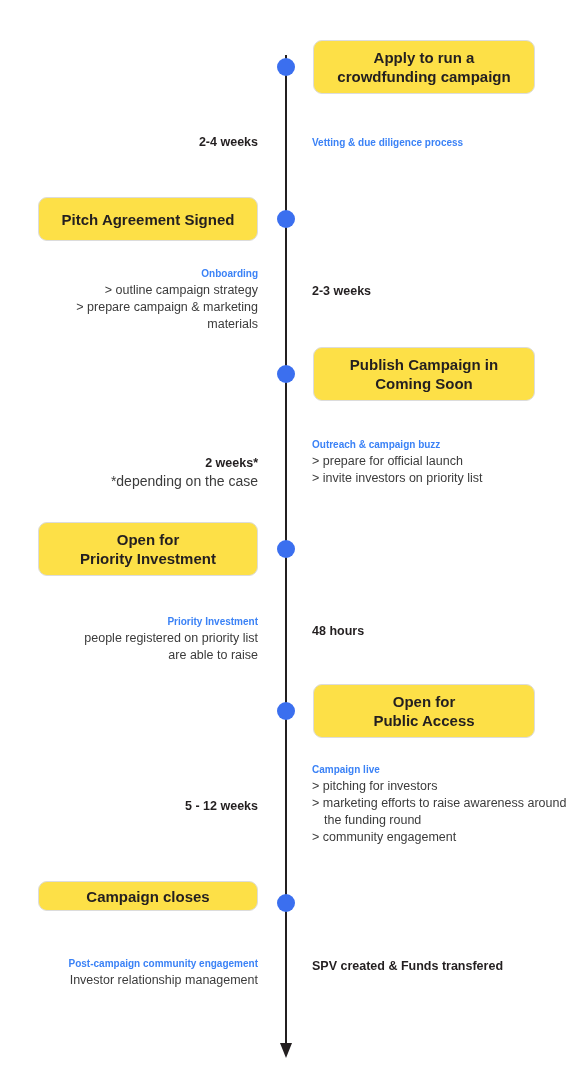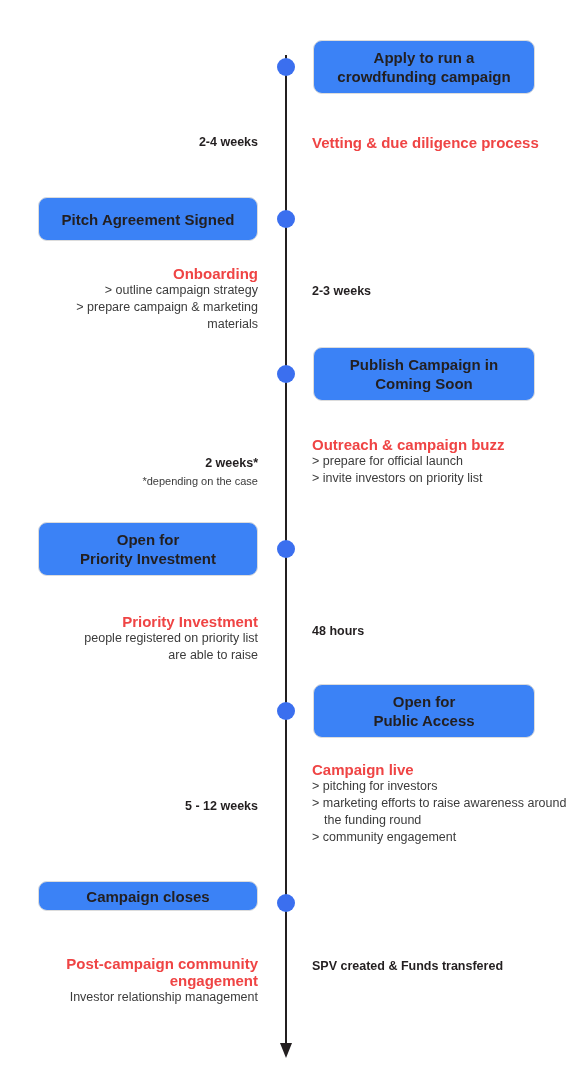--- a/index.html
+++ b/index.html
@@ -31,21 +31,21 @@
     background: var(--accent, #3b6fef);
     left: 277px;
     z-index: 3;
   }
 
   
   .mbox {
     position: absolute;
     border: 1px solid #dcdcdc;
     border-radius: 9px;
-    background: #3b82f6;
+    background: #fde047;
     font-weight: bold;
     font-size: 15px;
     line-height: 19px;
     text-align: center;
     display: flex;
     align-items: center;
     justify-content: center;
     padding: 6px 10px;
     z-index: 2;
     color: #231f20;
@@ -59,42 +59,42 @@
     position: absolute;
     font-size: 12.5px;
     line-height: 17px;
     color: #3b3b3b;
   }
   .block.left  { right: 327px; width: 250px; text-align: right; }
   .block.right { left: 312px;  width: 266px; text-align: left; }
 
   .block .hd {
     font-weight: bold;
-    color: #ef4444;
-    font-size: 15px;
+    color: #3b82f6;
+    font-size: 10px;
   }
   .block .bullet { white-space: pre-wrap; }
   .block .bullet.hang {
     padding-left: 12px;
     text-indent: -12px;
   }
 
   
   .dur {
     position: absolute;
     font-size: 12.5px;
     font-weight: bold;
     color: #231f20;
     line-height: 16px;
   }
   .dur.left  { right: 327px; width: 230px; text-align: right; }
   .dur.right { left: 312px;  width: 240px; text-align: left; }
   .dur .note {
     display: block;
-    font-size: 11px;
+    font-size: 14px;
     font-weight: normal;
     color: #3b3b3b;
     margin-top: 2px;
   }
 </style>
 </head>
 <body>
 
 <svg id="spine-wrap" width="585" height="1092" viewBox="0 0 585 1092">
   <line x1="286" y1="55" x2="286" y2="1048" stroke="#231f20" stroke-width="2"></line>

